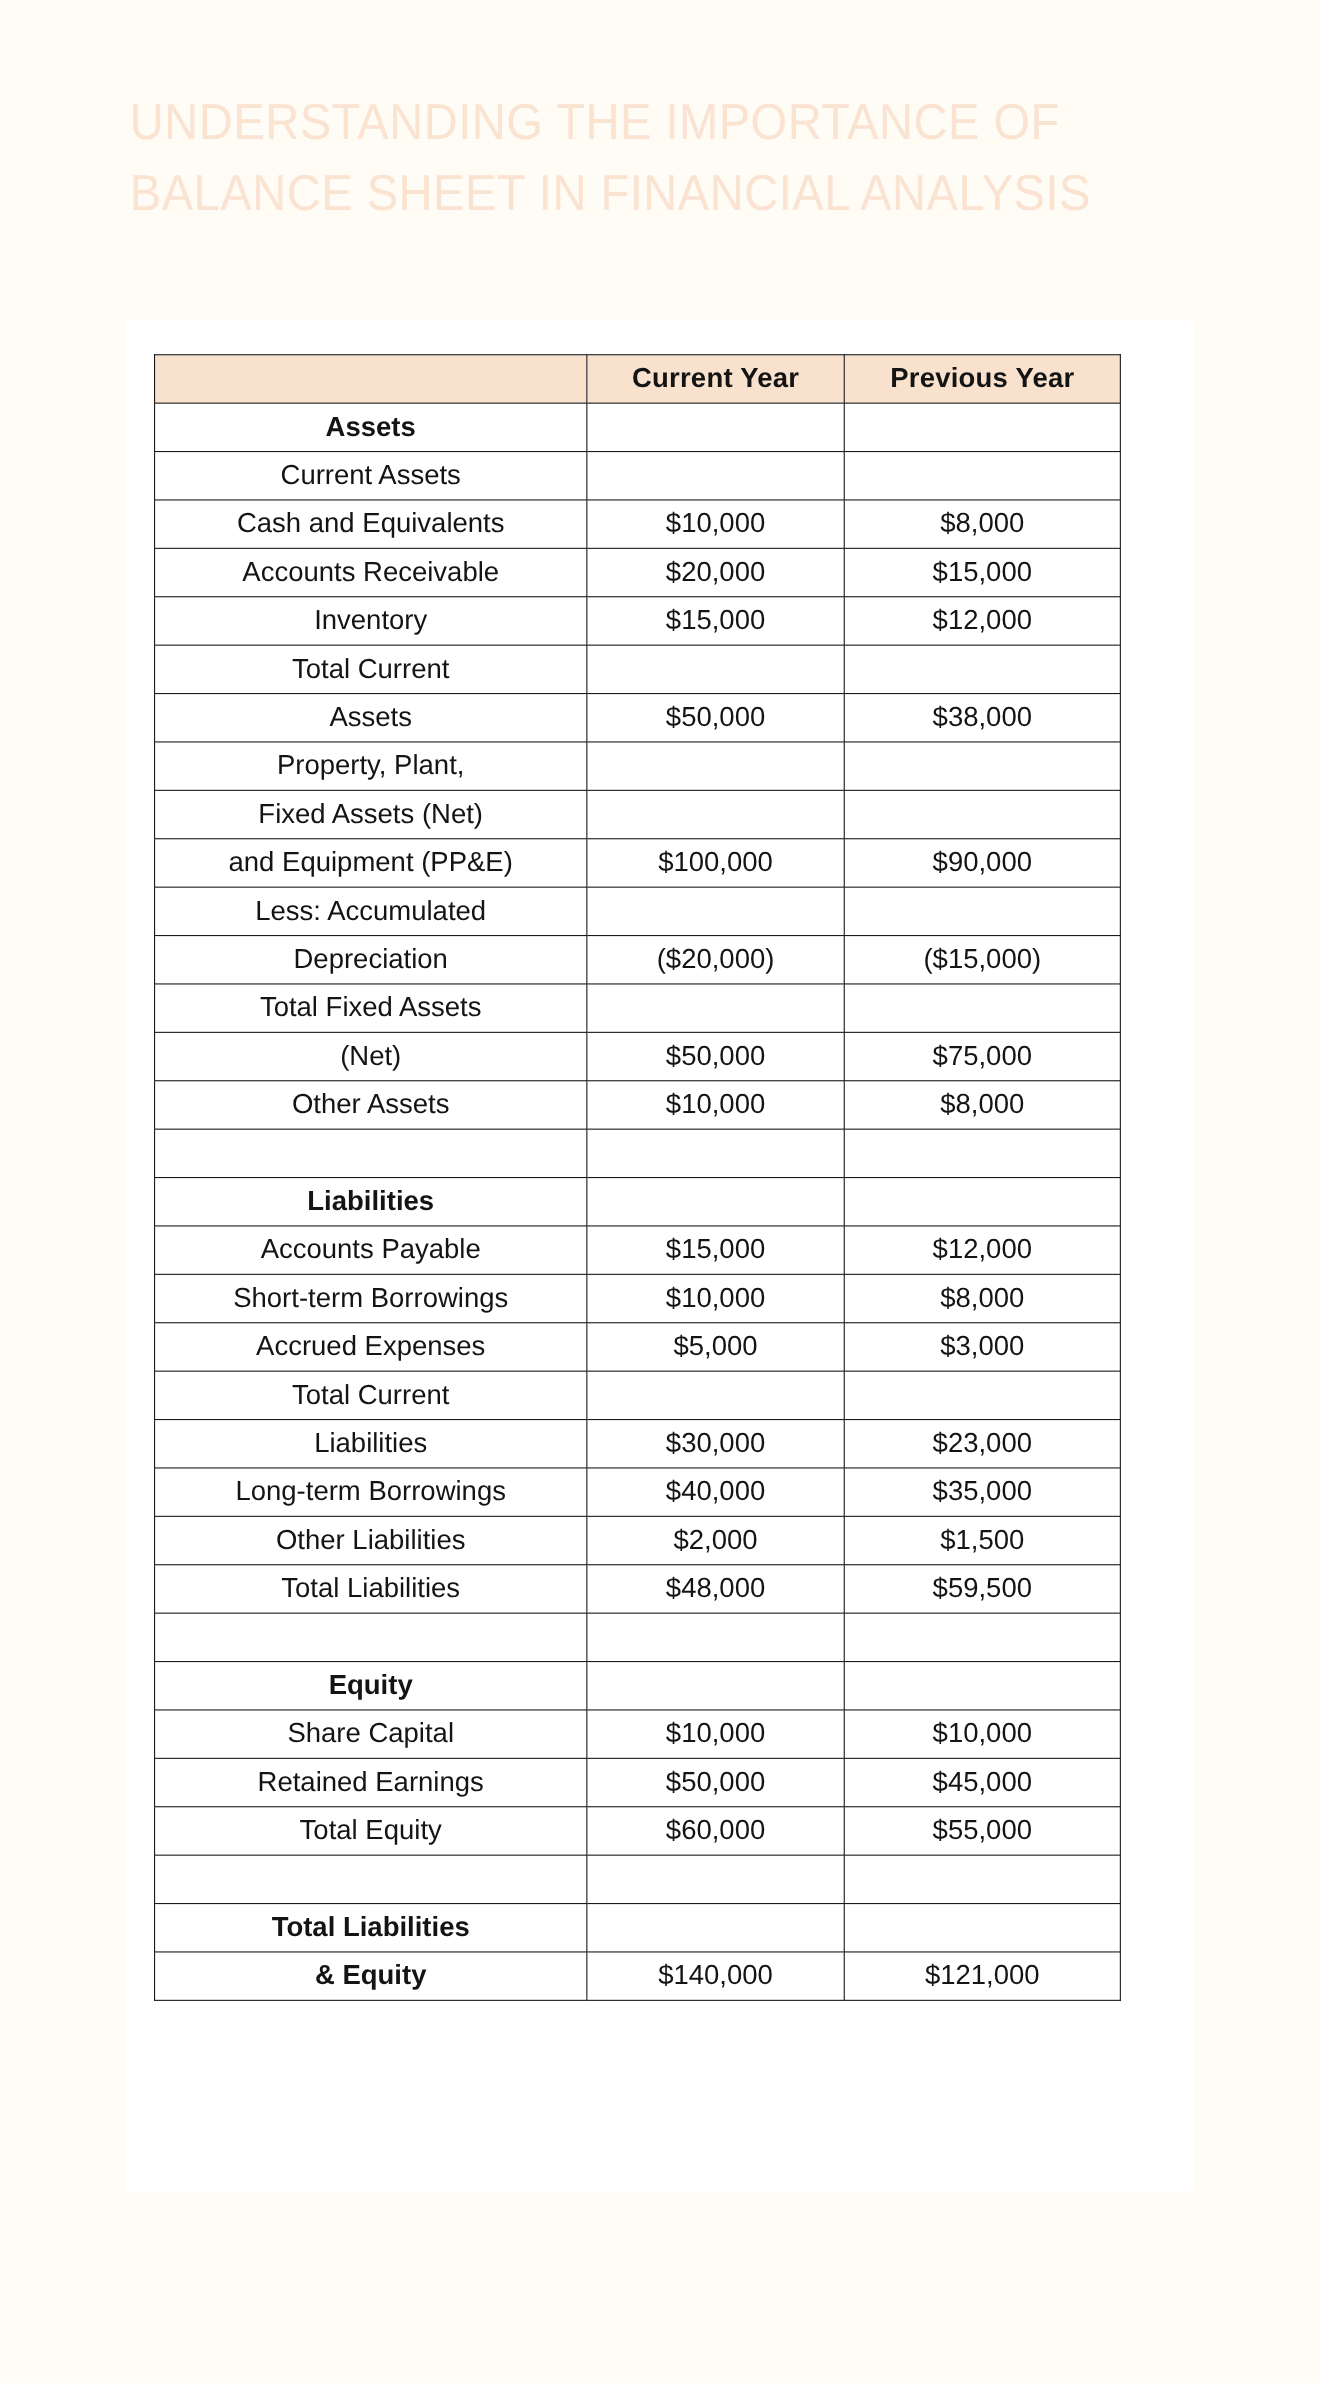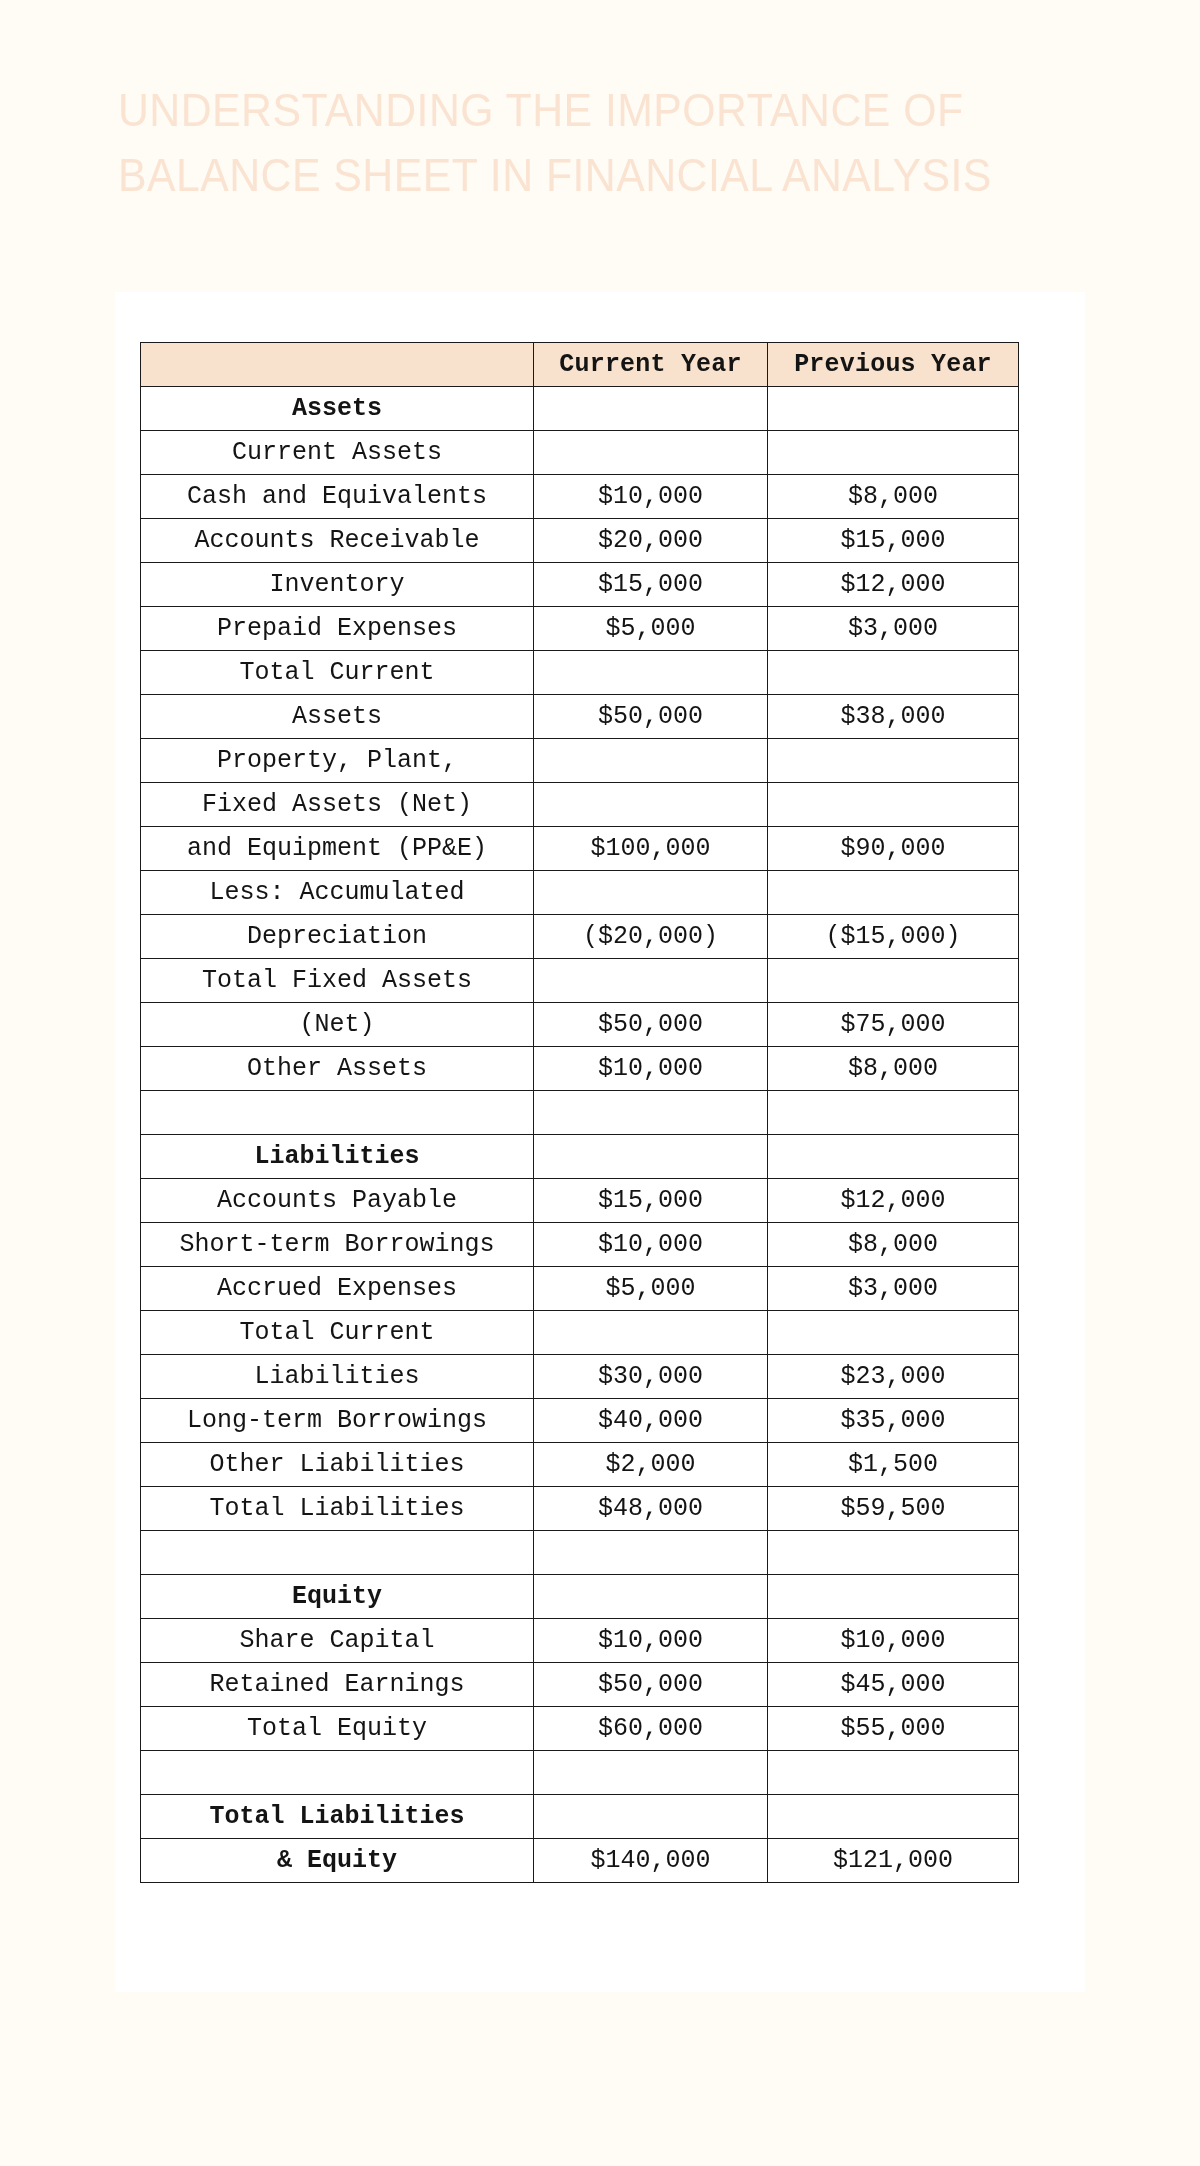--- a/index.html
+++ b/index.html
@@ -46,22 +46,21 @@
   }
 
   
   #balance-sheet-table {
     position: absolute;
     left: 140px;
     top: 322px;
     width: 878px;
     border-collapse: collapse;
     table-layout: fixed;
-    font-family: Liberation Mono, monospace;
-    margin-top: 20px;
+    font-family: Liberation Sans, sans-serif;
   }
   #balance-sheet-table col.c-label   { width: 393px; }
   #balance-sheet-table col.c-current { width: 234px; }
   #balance-sheet-table col.c-prev    { width: 251px; }
 
   #balance-sheet-table th,
   #balance-sheet-table td {
     border: 1.6px solid #1A1A1A;
     height: 43px;
     padding: 0 4px;
@@ -131,25 +130,20 @@
         <td class="lbl">Accounts Receivable</td>
         <td class="val">$20,000</td>
         <td class="val">$15,000</td>
       </tr>
       <tr>
         <td class="lbl">Inventory</td>
         <td class="val">$15,000</td>
         <td class="val">$12,000</td>
       </tr>
       <tr>
-        <td class="lbl">Prepaid Expenses</td>
-        <td class="val">$5,000</td>
-        <td class="val">$3,000</td>
-      </tr>
-      <tr>
         <td class="lbl">Total Current</td>
         <td class="val"></td>
         <td class="val"></td>
       </tr>
       <tr>
         <td class="lbl">Assets</td>
         <td class="val">$50,000</td>
         <td class="val">$38,000</td>
       </tr>
       <tr>

